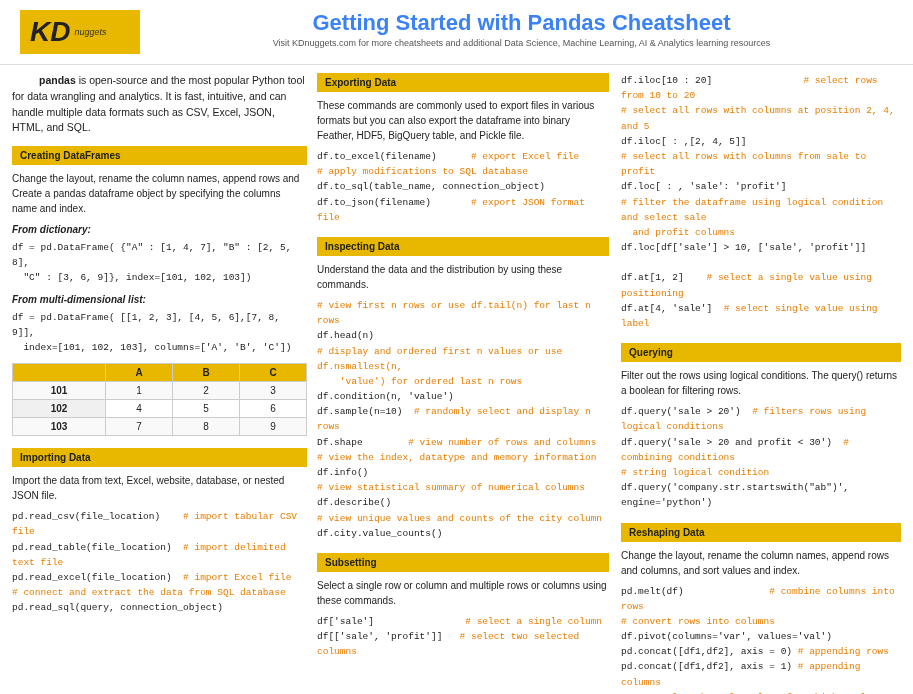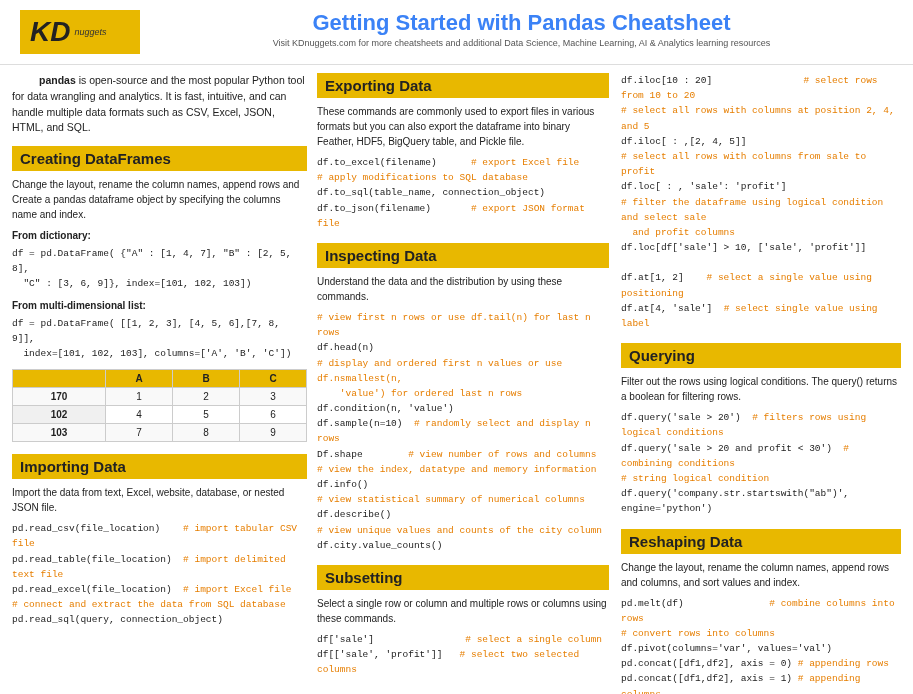--- a/index.html
+++ b/index.html
@@ -66,21 +66,21 @@
     }
     .intro-text strong {
       font-weight: bold;
       padding-left: 27px;
     }
     
     .section-header {
       background: #e8b800;
       padding: 4px 8px;
       font-weight: bold;
-      font-size: 15px;
+      font-size: 10px;
       margin-bottom: 6px;
     }
     .section-box {
       margin-bottom: 12px;
     }
     .section-desc {
       font-size: 10px;
       line-height: 1.5;
       margin-bottom: 6px;
     }
@@ -93,20 +93,21 @@
     }
     .code .comment {
       color: #e67e00;
     }
     .code .label {
       font-weight: bold;
       font-size: 10px;
       margin-top: 6px;
       margin-bottom: 2px;
       font-family: Arial, sans-serif;
+      font-style: italic;
     }
     
     .df-table {
       width: 100%;
       border-collapse: collapse;
       margin: 8px 0;
       font-size: 10px;
     }
     .df-table th {
       background: #e8b800;
@@ -171,21 +172,21 @@
 
       <table class="df-table">
         <tbody>
             <tr>
           <th></th>
           <th>A</th>
           <th>B</th>
           <th>C</th>
         </tr>
         <tr>
-          <td class="row-idx">170</td>
+          <td class="row-idx">101</td>
           <td>1</td>
           <td>2</td>
           <td>3</td>
         </tr>
         <tr>
           <td class="row-idx">102</td>
           <td>4</td>
           <td>5</td>
           <td>6</td>
         </tr>

